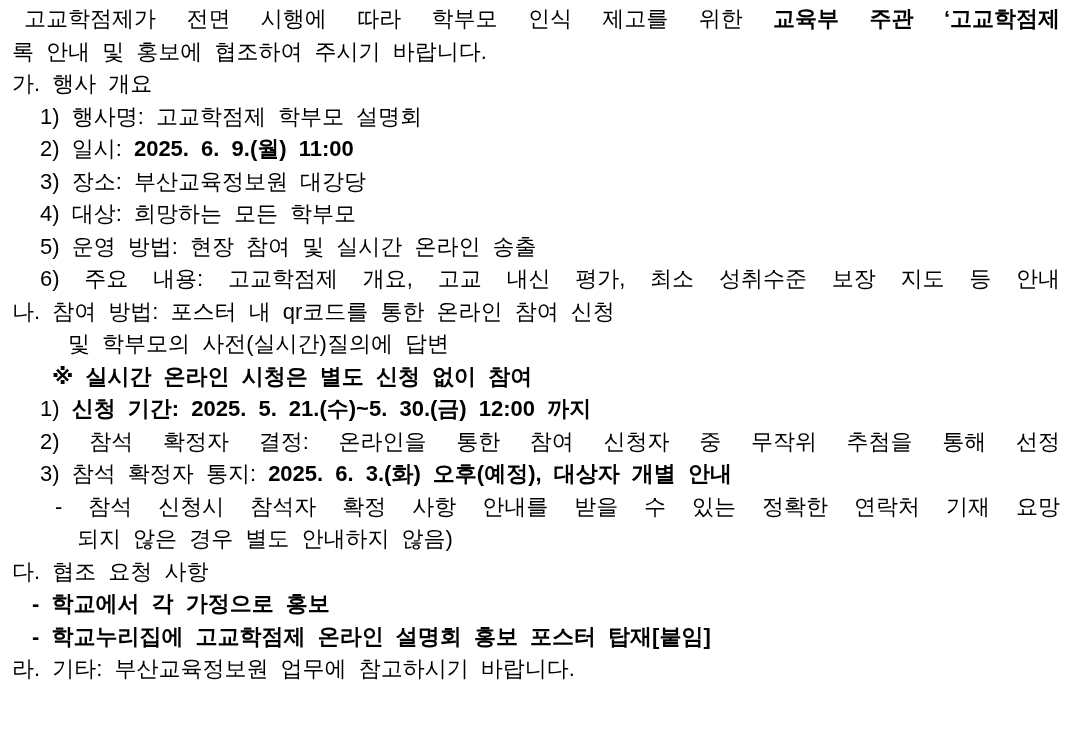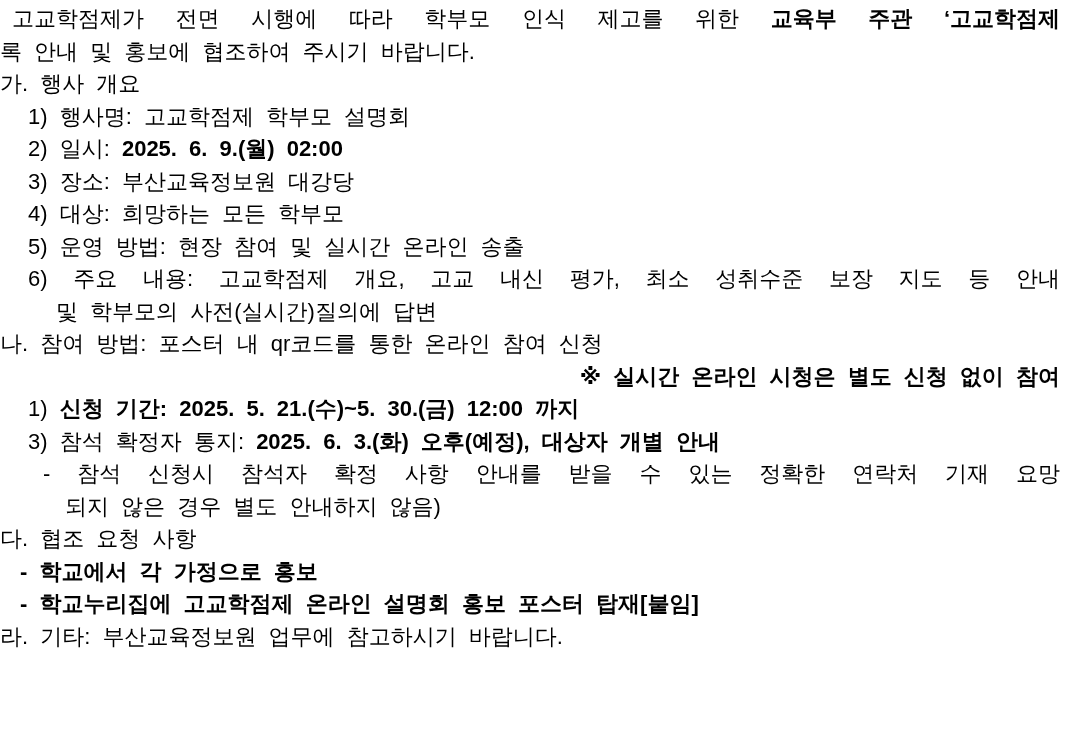--- a/index.html
+++ b/index.html
@@ -5,21 +5,21 @@
   html, body {
     margin: 0;
     padding: 0;
     background: #ffffff;
   }
   .doc {
     position: relative;
     width: 1072px;
     height: 751px;
     box-sizing: border-box;
-    padding: 3px 12px 0 0;
+    padding: 3px 12px 0 12px;
     background: #ffffff;
     color: #000000;
     font-family: "Liberation Sans", "DejaVu Sans", sans-serif;
     font-size: 22px;
     line-height: 32.5px;
     overflow: hidden;
   }
   .line {
     height: 32.5px;
     white-space: pre-wrap;
@@ -28,58 +28,59 @@
   }
   .line span { white-space: pre-wrap; }
   .justify {
     text-align: justify;
     text-align-last: justify;
   }
   .b { font-weight: 700; }
   
   .p-first { text-indent: 12px; }
   .i-num   { padding-left: 28px; }
-  .i-star  { padding-left: 40px; text-align: right; }
+  .i-star  { padding-left: 40px; }
   .i-dash1 { padding-left: 43px; }
   .i-cont1 { padding-left: 56px; }
   .i-cont2 { padding-left: 65px; }
   .i-dash2 { padding-left: 20px; font-weight: bold; }
 </style>
 </head>
 <body>
 
 <div class="doc">
 
   <div class="line p-first justify"><span>고교학점제가 전면 시행에 따라 학부모 인식 제고를 위한 </span><span class="b">교육부 주관 ‘고교학점제</span></div>
 
 
   <div class="line"><span>록 안내 및 홍보에 협조하여 주시기 바랍니다.</span></div>
 
   <div class="line"><span>가. 행사 개요</span></div>
 
   <div class="line i-num"><span>1) 행사명: 고교학점제 학부모 설명회</span></div>
 
-  <div class="line i-num"><span>2) 일시: </span><span class="b">2025. 6. 9.(월) 02:00</span></div>
+  <div class="line i-num"><span>2) 일시: </span><span class="b">2025. 6. 9.(월) 11:00</span></div>
 
   <div class="line i-num"><span>3) 장소: 부산교육정보원 대강당</span></div>
 
   <div class="line i-num"><span>4) 대상: 희망하는 모든 학부모</span></div>
 
   <div class="line i-num"><span>5) 운영 방법: 현장 참여 및 실시간 온라인 송출</span></div>
 
   <div class="line i-num justify"><span>6) 주요 내용: 고교학점제 개요, 고교 내신 평가, 최소 성취수준 보장 지도 등 안내</span></div>
 
+  <div class="line"><span>나. 참여 방법: 포스터 내 qr코드를 통한 온라인 참여 신청</span></div>
+
   <div class="line i-cont1"><span>및 학부모의 사전(실시간)질의에 답변</span></div>
-
-  <div class="line"><span>나. 참여 방법: 포스터 내 qr코드를 통한 온라인 참여 신청</span></div>
 
   <div class="line i-star"><span class="b">※ 실시간 온라인 시청은 별도 신청 없이 참여</span></div>
 
   <div class="line i-num"><span>1) </span><span class="b">신청 기간: 2025. 5. 21.(수)~5. 30.(금) 12:00 까지</span></div>
 
+  <div class="line i-num justify"><span>2) 참석 확정자 결정: 온라인을 통한 참여 신청자 중 무작위 추첨을 통해 선정</span></div>
 
   <div class="line i-num"><span>3) 참석 확정자 통지: </span><span class="b">2025. 6. 3.(화) 오후(예정), 대상자 개별 안내</span></div>
 
   <div class="line i-dash1 justify"><span>- 참석 신청시 참석자 확정 사항 안내를 받을 수 있는 정확한 연락처 기재 요망</span></div>
 
 
   <div class="line i-cont2"><span>되지 않은 경우 별도 안내하지 않음)</span></div>
 
   <div class="line"><span>다. 협조 요청 사항</span></div>
 

